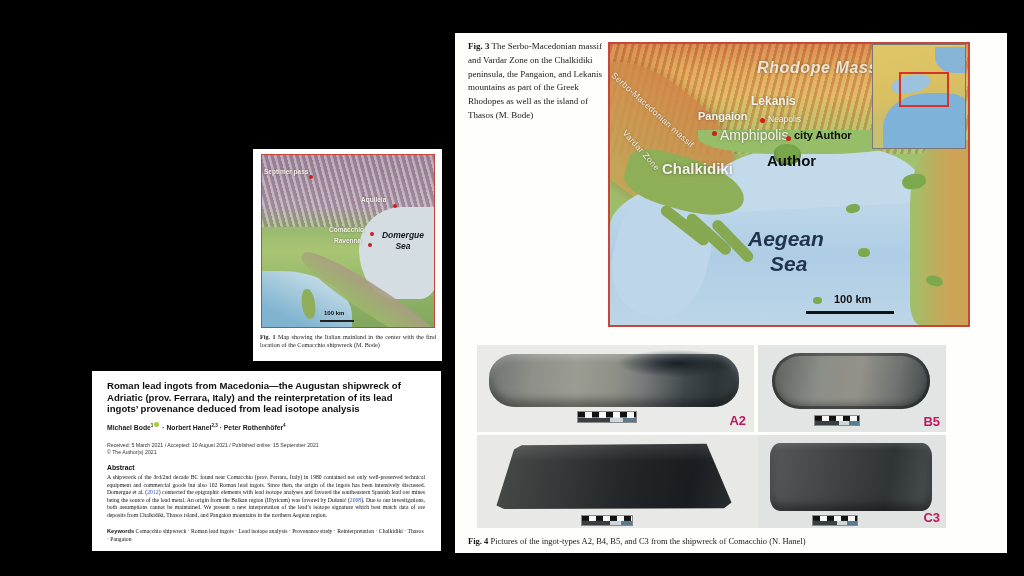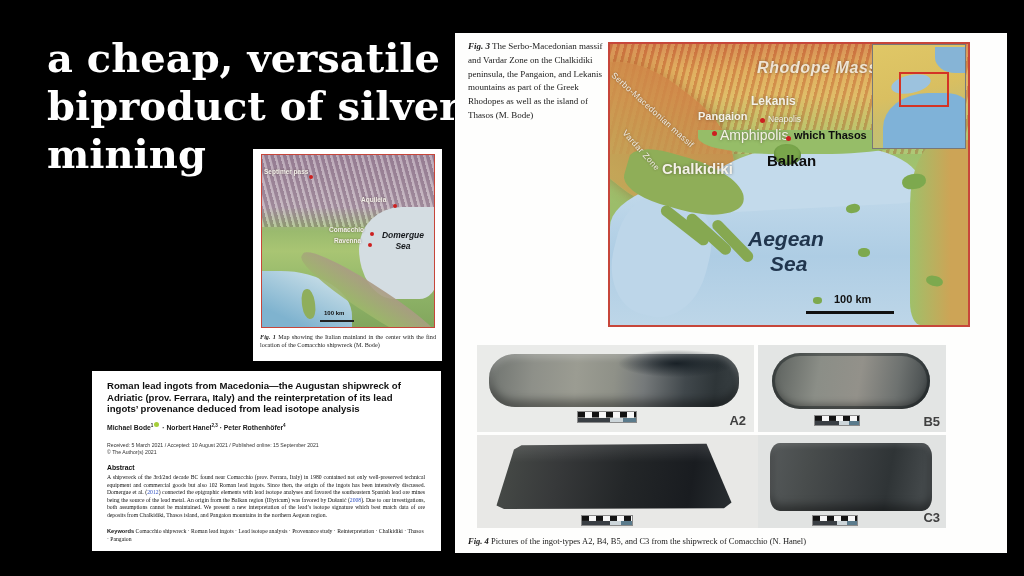--- a/index.html
+++ b/index.html
@@ -29,21 +29,21 @@
               border-radius:45%;transform:rotate(-8deg);}
   .f1-lbl{color:#f4f1ea;font-size:6.5px;font-weight:bold;text-shadow:0 0 2px rgba(60,40,40,.6);white-space:nowrap;}
   .f1-sea-lbl{color:#15181c;font-family:"Liberation Sans",sans-serif;font-style:italic;font-weight:bold;
               font-size:8.5px;line-height:11px;text-align:center;width:46px;}
   .dot{background:#cc2020;border-radius:50%;}
   .f1-dot{width:4px;height:4px;}
   .f1-scale-text{font-size:6px;font-weight:bold;color:#111;}
   .f1-scale-line{width:34px;height:2px;background:#222;}
   #fig1-caption{left:7px;top:184px;width:176px;font-family:"Liberation Serif",serif;
                 font-size:6.2px;line-height:7.8px;color:#222;text-align:justify;}
-  .cap-label{font-weight:bold;font-style:italic;}
+  .cap-label{font-weight:bold;}
 
   
   #paper-panel{left:92px;top:371px;width:349px;height:180px;background:#fff;}
   #paper-title{left:15px;top:9px;width:314px;font-weight:bold;font-size:9.6px;line-height:11.6px;color:#111;}
   #paper-authors{left:15px;top:51px;font-weight:bold;font-size:6.8px;color:#1a1a1a;}
   #paper-authors sup{font-size:4.6px;}
   .orcid{display:inline-block;width:5px;height:5px;border-radius:50%;background:#a6ce39;
          vertical-align:super;margin:0 1px;}
   #paper-received{left:15px;top:71px;font-size:5.2px;color:#333;}
   #paper-copyright{left:15px;top:78px;font-size:5.2px;color:#333;}
@@ -126,34 +126,29 @@
   #ing-c3{left:12px;top:8px;width:162px;height:68px;border-radius:10px/14px;
           background:linear-gradient(100deg,#55595a 0%,#484c4c 25%,#3a3e40 52%,#2f3436 72%,#43484a 92%);
           box-shadow:inset 0 -6px 8px rgba(0,0,0,.4),inset 0 3px 5px rgba(255,255,255,.12);}
   .scalebar{position:absolute;border:1px solid #8a8a8a;
           background:repeating-linear-gradient(90deg,#121212 0 7px,#f7f7f7 7px 14px) 0 0/100% 55% no-repeat,
                      linear-gradient(90deg,#3a3f44 0 55%,#cdd6da 55% 78%,#5b7b8c 78%) 0 100%/100% 45% no-repeat;}
   #sb1{left:100px;top:66px;width:58px;height:10px;}
   #sb2{left:56px;top:70px;width:44px;height:9px;}
   #sb3{left:104px;top:80px;width:50px;height:9px;}
   #sb4{left:54px;top:80px;width:44px;height:9px;}
-  .ingot-label{position:absolute;font-weight:bold;font-size:13px;color:#404040;}
+  .ingot-label{position:absolute;font-weight:bold;font-size:13px;color:#be185d;}
   #fig4-caption{left:13px;top:503px;width:525px;font-family:"Liberation Serif",serif;
                 font-size:8.5px;color:#1a1a1a;}
 </style>
 </head>
 <body>
 
 <div id="slide">
 
-  <div id="title" class="abs">
-    <div>a cheap, versatile</div>
-    <div>biproduct of silver</div>
-    <div>mining</div>
-  </div>
 
   <div id="fig1-panel" class="abs">
     <div id="fig1-map" class="abs">
       <div class="abs f1-alps"></div>
       <div class="abs f1-adriatic"></div>
       <div class="abs f1-tyrr"></div>
       <div class="abs f1-apennine"></div>
       <div class="abs f1-corsica"></div>
       <span class="abs f1-lbl" style="left:2px;top:13px;">Septimer pass</span>
       <span class="abs dot f1-dot" style="left:47px;top:20px;"></span>
@@ -220,22 +215,22 @@
       <div class="f3-isl" style="left:236px;top:160px;width:14px;height:9px;transform:rotate(-8deg);"></div>
 
       <div id="f3-rhodope" class="f3-lbl">Rhodope Massif</div>
       <span class="f3-lbl" style="left:141px;top:50px;font-size:12px;">Lekanis</span>
       <span class="f3-lbl" style="left:88px;top:66px;font-size:11px;">Pangaion</span>
       <span class="abs dot f3-dot" style="left:150px;top:74px;"></span>
       <span class="f3-lbl" style="left:158px;top:70px;font-size:8.5px;font-weight:normal;">Neapolis</span>
       <span class="abs dot f3-dot" style="left:102px;top:87px;"></span>
       <span class="f3-lbl" style="left:110px;top:83px;font-size:14px;font-weight:normal;">Amphipolis</span>
       <span class="abs dot f3-dot" style="left:176px;top:92px;"></span>
-      <span class="f3-lbl-dark" style="left:184px;top:85px;font-size:11px;">which Thasos</span>
-      <span class="f3-lbl-dark" style="left:157px;top:108px;font-size:15px;">Balkan</span>
+      <span class="f3-lbl-dark" style="left:184px;top:85px;font-size:11px;">city Author</span>
+      <span class="f3-lbl-dark" style="left:157px;top:108px;font-size:15px;">Author</span>
       <span class="f3-lbl" style="left:52px;top:116px;font-size:15px;">Chalkidiki</span>
       <span class="f3-rot" style="left:6px;top:26px;transform:rotate(42deg);">Serbo-Macedonian massif</span>
       <span class="f3-rot" style="left:18px;top:84px;transform:rotate(48deg);">Vardar Zone</span>
       <span id="f3-aegean1">Aegean</span>
       <span id="f3-aegean2">Sea</span>
       <span id="f3-scale-text">100 km</span>
       <div id="f3-scale-line"></div>
 
       <div id="f3-inset" class="abs">
         <div class="ins-sea1"></div>

